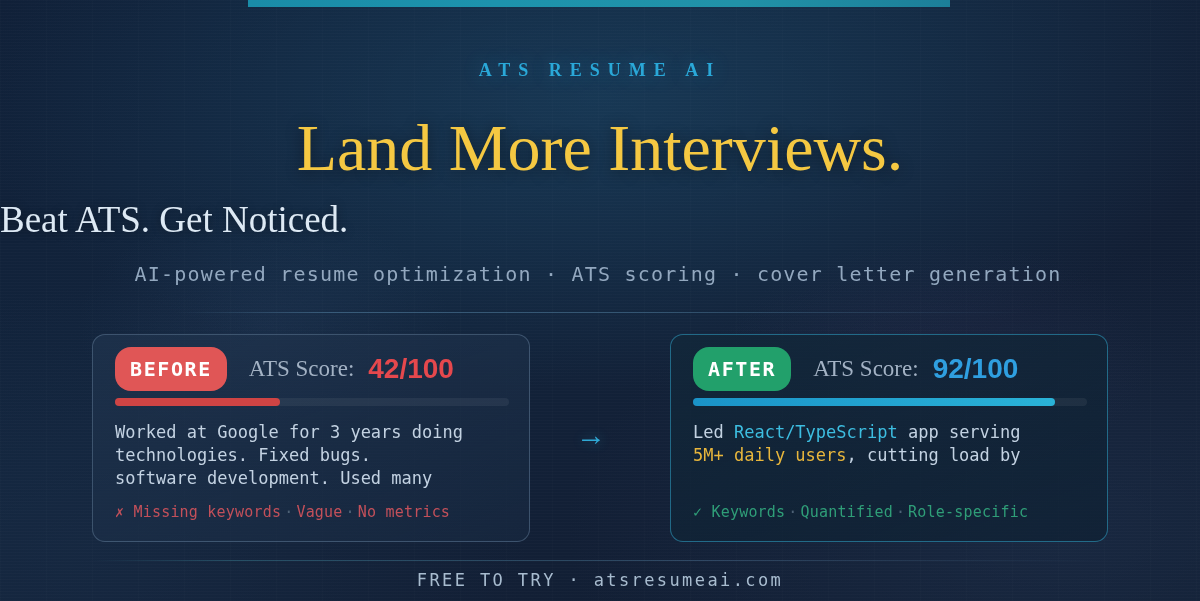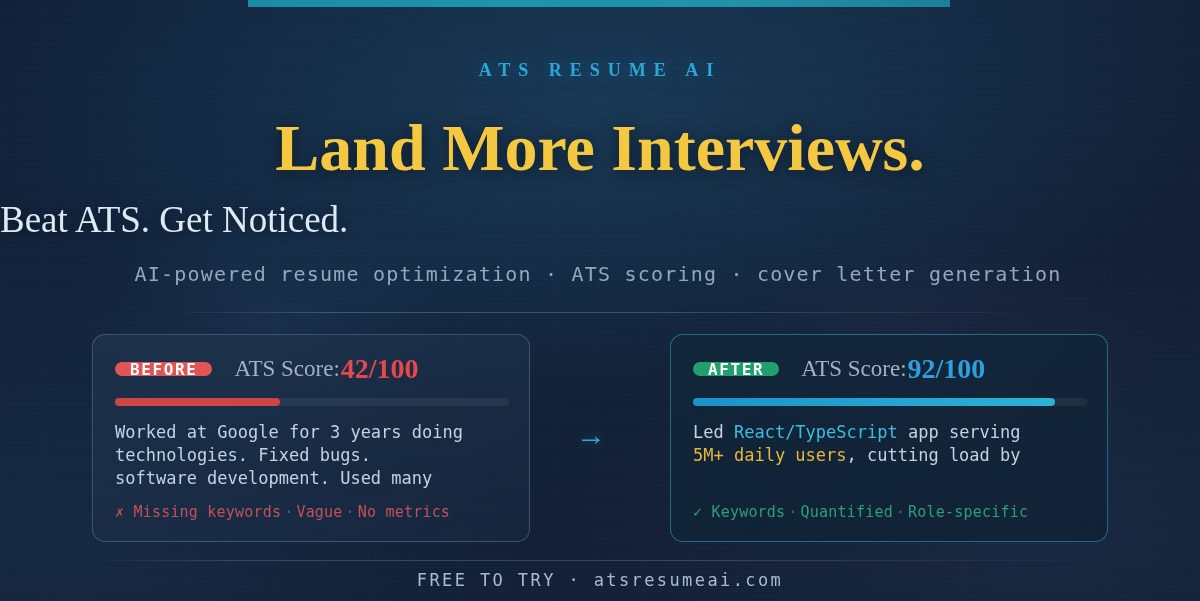--- a/index.html
+++ b/index.html
@@ -75,21 +75,21 @@
     color: #2aa8d8;
     text-shadow: 0 0 18px rgba(40,160,215,0.40);
   }
 
   .headline {
     position: absolute;
     left: 0; right: 0;
     top: 110px;
     text-align: center;
     font-family: "Liberation Serif", serif;
-    font-weight: bold;
+    font-weight: normal;
     font-size: 66px;
     line-height: 76px;
     color: #f5c842;
     text-shadow: 0 2px 16px rgba(0,0,0,0.45);
   }
 
   .subhead {
     position: absolute;
     left: 0; right: 0;
     top: 196px;
@@ -163,43 +163,43 @@
   .card-head {
     display: flex;
     align-items: center;
     height: 32px;
   }
 
   .badge {
     display: inline-flex;
     align-items: center;
     justify-content: center;
-    height: 14px;
+    height: 44px;
     padding: 0 15px;
     border-radius: 16px;
     font-family: "DejaVu Sans Mono", monospace;
     font-weight: bold;
-    font-size: 16px;
+    font-size: 20px;
     letter-spacing: 1.6px;
     color: #ffffff;
   }
   .badge.red   { background: #e05656; }
   .badge.green { background: #22a06b; }
 
   .score-label {
     font-family: "Liberation Serif", serif;
     font-size: 23px;
     color: #a3b2c4;
     margin-left: 22px;
   }
   .score-value {
-    font-family: Liberation Serif, serif;
+    font-family: Liberation Sans, sans-serif;
     font-weight: bold;
     font-size: 28px;
-    margin-left: 1px;
+    margin-left: 14px;
   }
   .score-value.red  { color: #e5484d; }
   .score-value.blue { color: #2f9fe0; }
 
   .bar-track {
     margin-top: 13px;
     width: 394px;
     height: 8px;
     border-radius: 5px;
     background: rgba(255,255,255,0.06);

